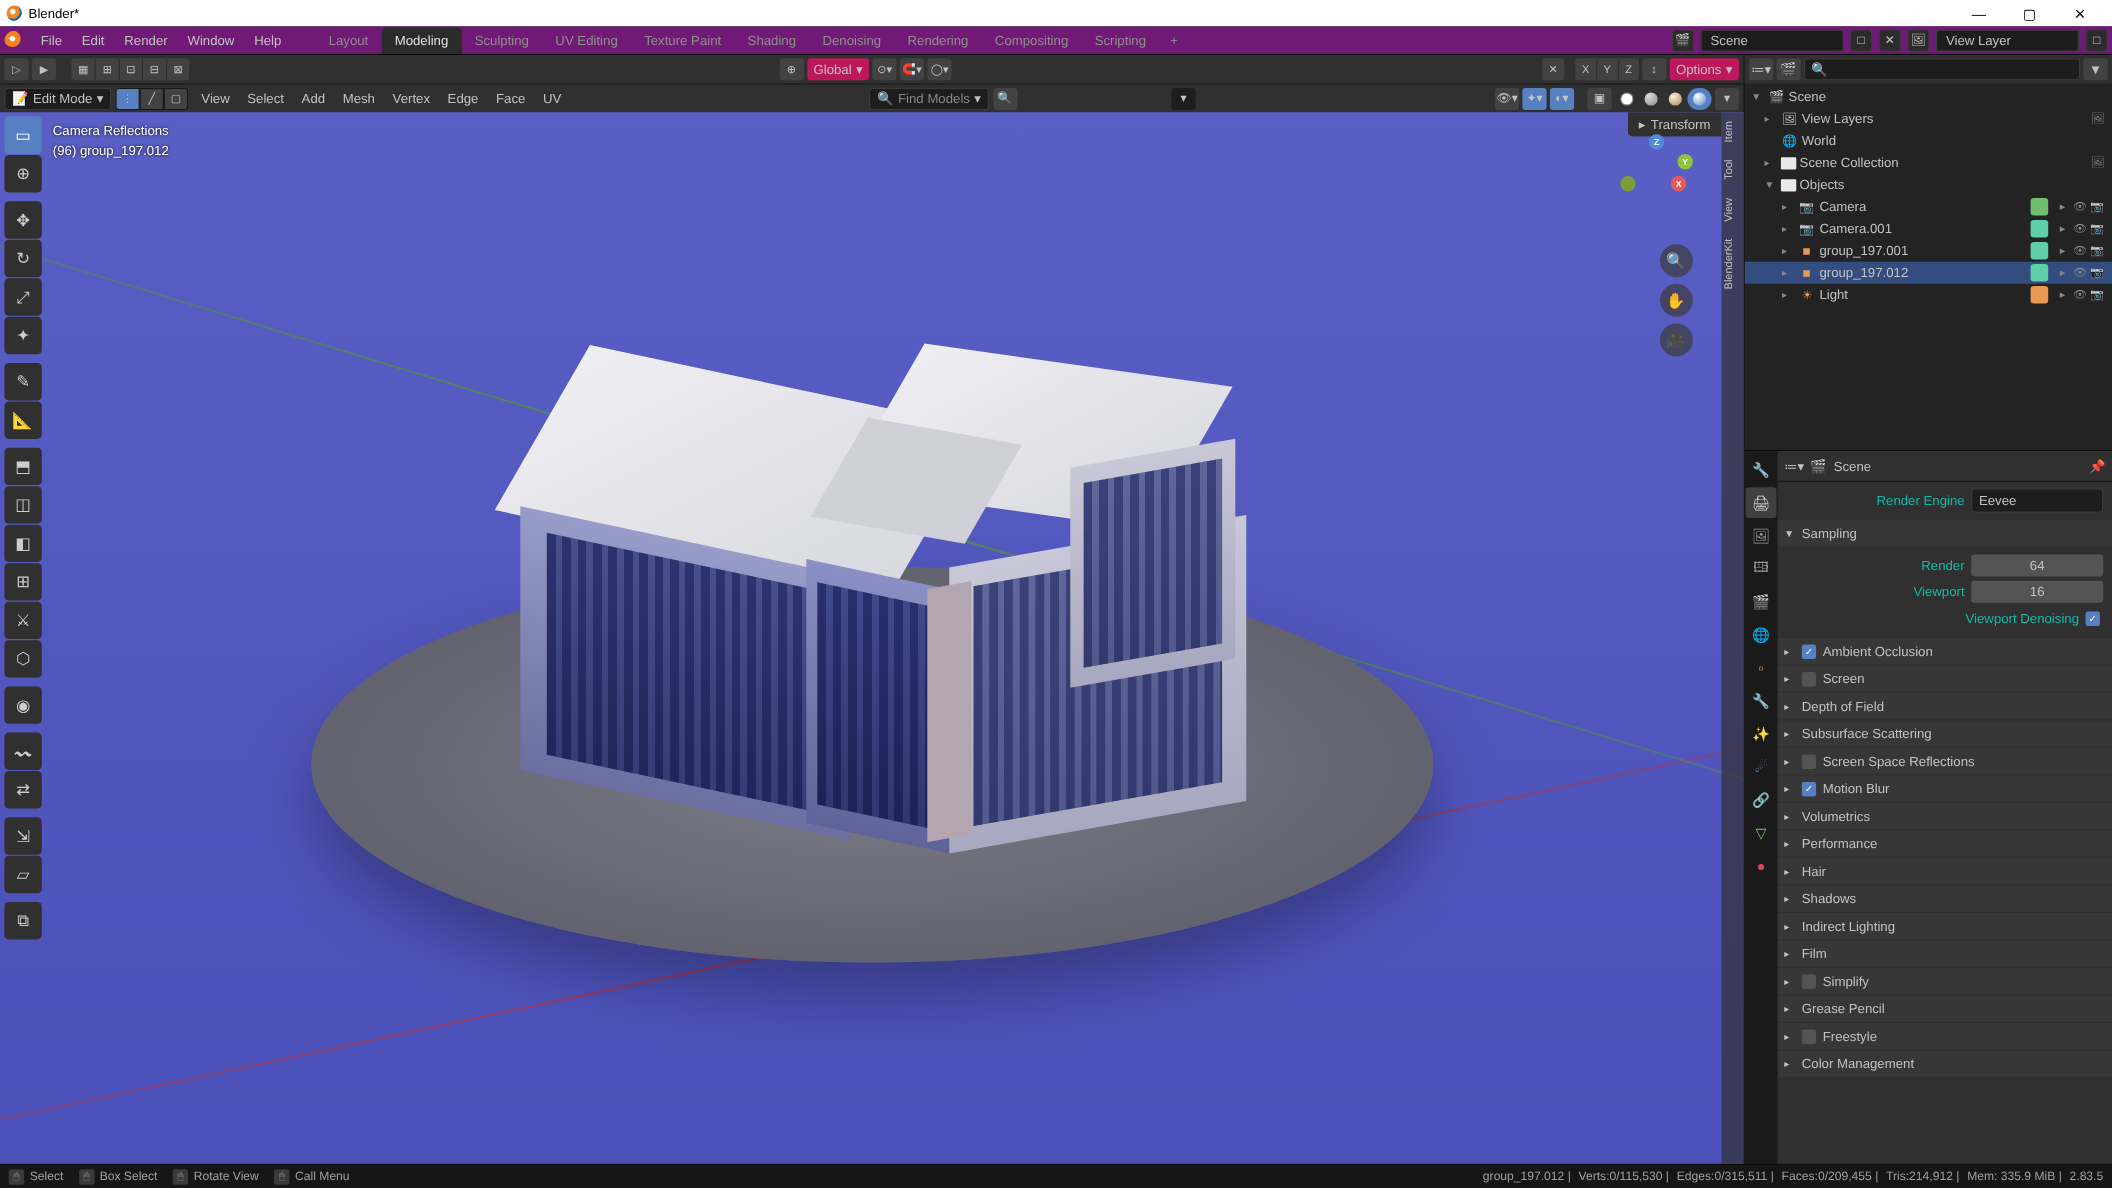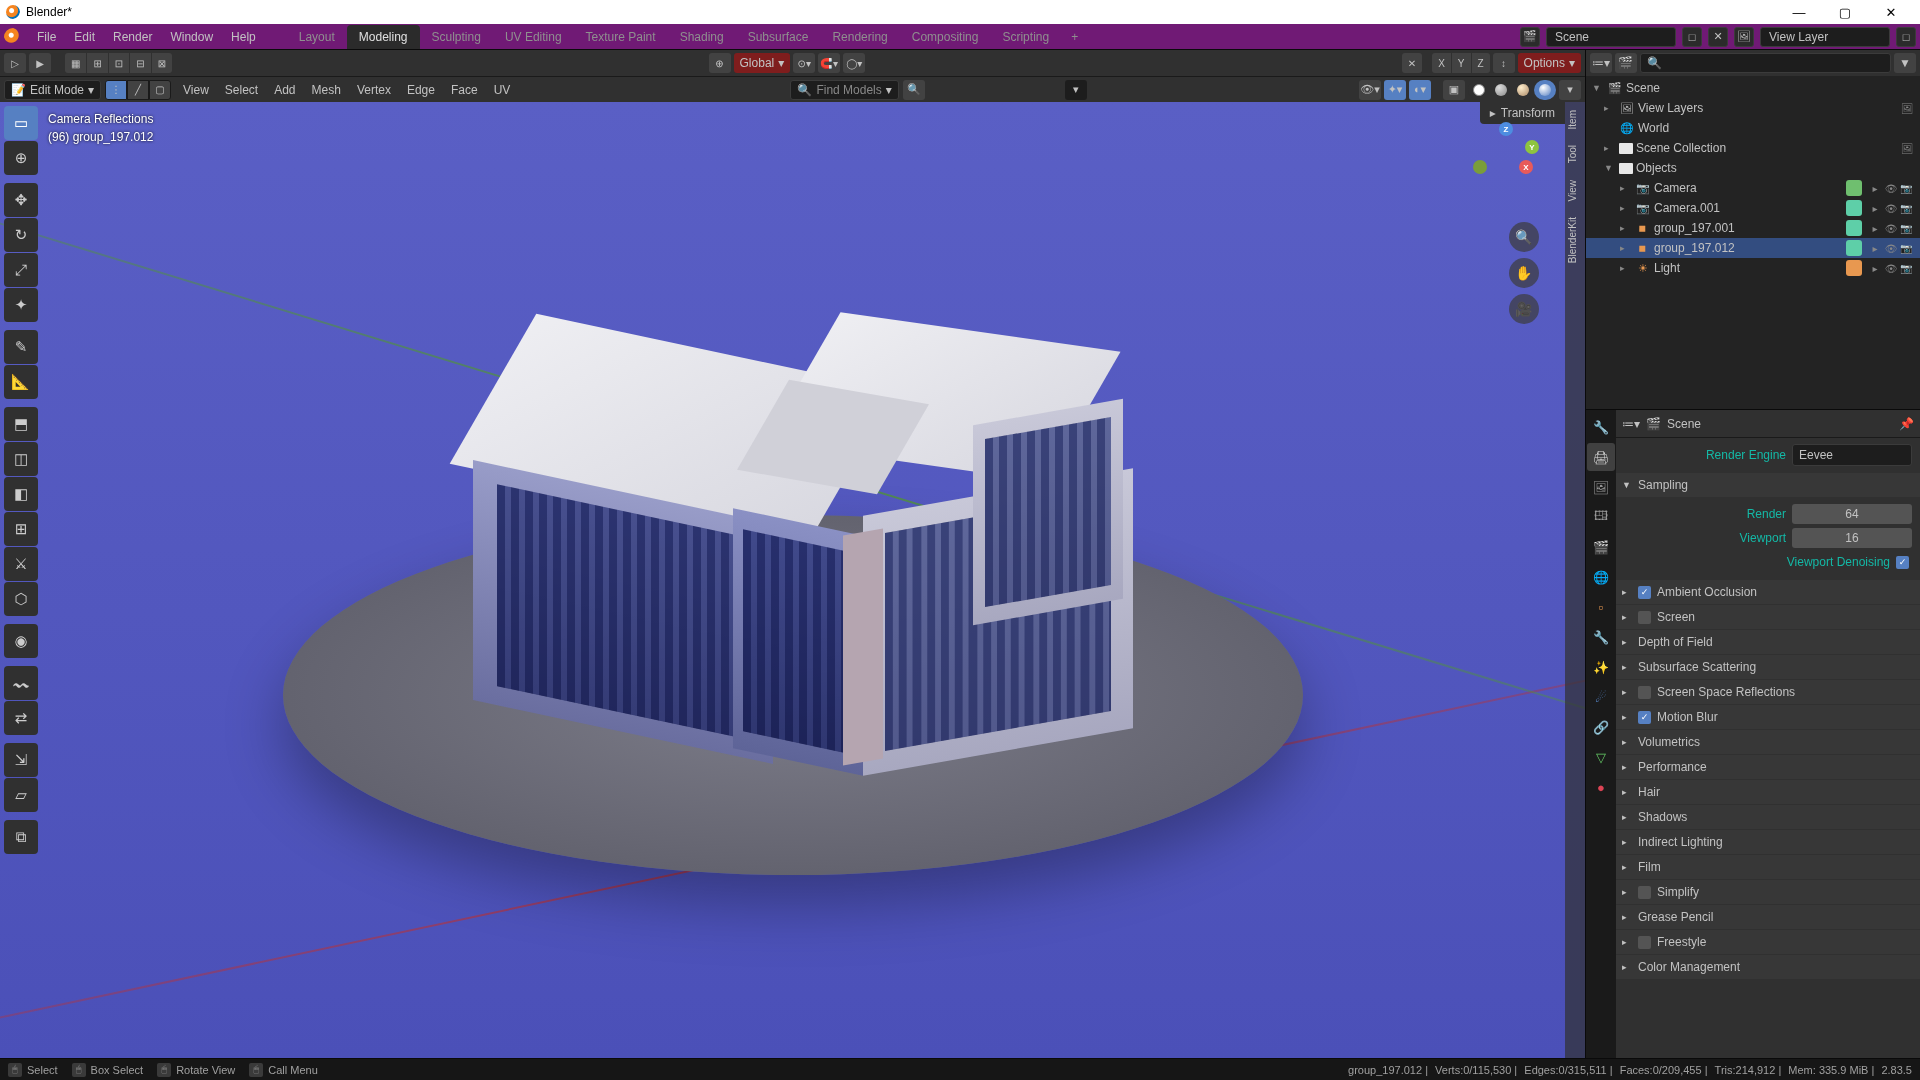--- a/index.html
+++ b/index.html
@@ -24,21 +24,21 @@
 .topmenu .iconbtn { width:20px; height:20px; background:#2b2b2b; border:1px solid #3b3b3b; border-radius:3px; display:flex; align-items:center; justify-content:center; font-size:11px; }
 
 
 .mainrow { display:flex; height:calc(100% - 24px - 26px - 22px); }
 .viewport-col { flex:1; display:flex; flex-direction:column; border-right:1px solid #0a0a0a; }
 .right-col { width:334px; display:flex; flex-direction:column; }
 
 
 .vphdr { height:26px; background:#303030; display:flex; align-items:center; padding:0 4px; gap:3px; }
 .vphdr .iconsel { width:22px; height:20px; background:#424242; border-radius:3px; display:flex; align-items:center; justify-content:center; font-size:10px; }
-.vphdr .sel { background:#7f1d1d; border-radius:3px; padding:2px 6px; min-width:40px; height:20px; display:flex; align-items:center; }
+.vphdr .sel { background:#be185d; border-radius:3px; padding:2px 6px; min-width:40px; height:20px; display:flex; align-items:center; }
 .vphdr .spacer { flex:1; }
 .vphdr .pill { display:flex; background:#424242; border-radius:3px; height:20px; overflow:hidden; }
 .vphdr .pill > div { padding:3px 6px; border-right:1px solid #303030; font-size:10px; display:flex; align-items:center; }
 .vphdr .pill > div:last-child { border-right:none; }
 
 
 .meshhdr { height:26px; background:#303030; display:flex; align-items:center; padding:0 4px; gap:4px; border-top:1px solid #1a1a1a; }
 .meshhdr .dd { background:#1d1d1d; border:1px solid #3b3b3b; border-radius:3px; padding:2px 6px; min-width:80px; height:20px; display:flex; align-items:center; gap:4px; }
 .meshhdr .btn3 { display:flex; }
 .meshhdr .btn3 > div { width:22px; height:20px; background:#424242; border:1px solid #1a1a1a; display:flex; align-items:center; justify-content:center; font-size:10px; }
@@ -148,21 +148,21 @@
       <div class="mitem">Window</div>
       <div class="mitem">Help</div>
     </div>
   <div class="tabrow" id="wtabs">
       <div class="wtab">Layout</div>
       <div class="wtab active">Modeling</div>
       <div class="wtab">Sculpting</div>
       <div class="wtab">UV Editing</div>
       <div class="wtab">Texture Paint</div>
       <div class="wtab">Shading</div>
-      <div class="wtab">Subsurface</div>
+      <div class="wtab">Denoising</div>
       <div class="wtab">Rendering</div>
       <div class="wtab">Compositing</div>
       <div class="wtab">Scripting</div>
     </div>
   <div class="plus">+</div>
   <div class="right">
     <div class="iconbtn">🎬</div>
     <div class="field">
         <span>Scene</span>
       </div>

